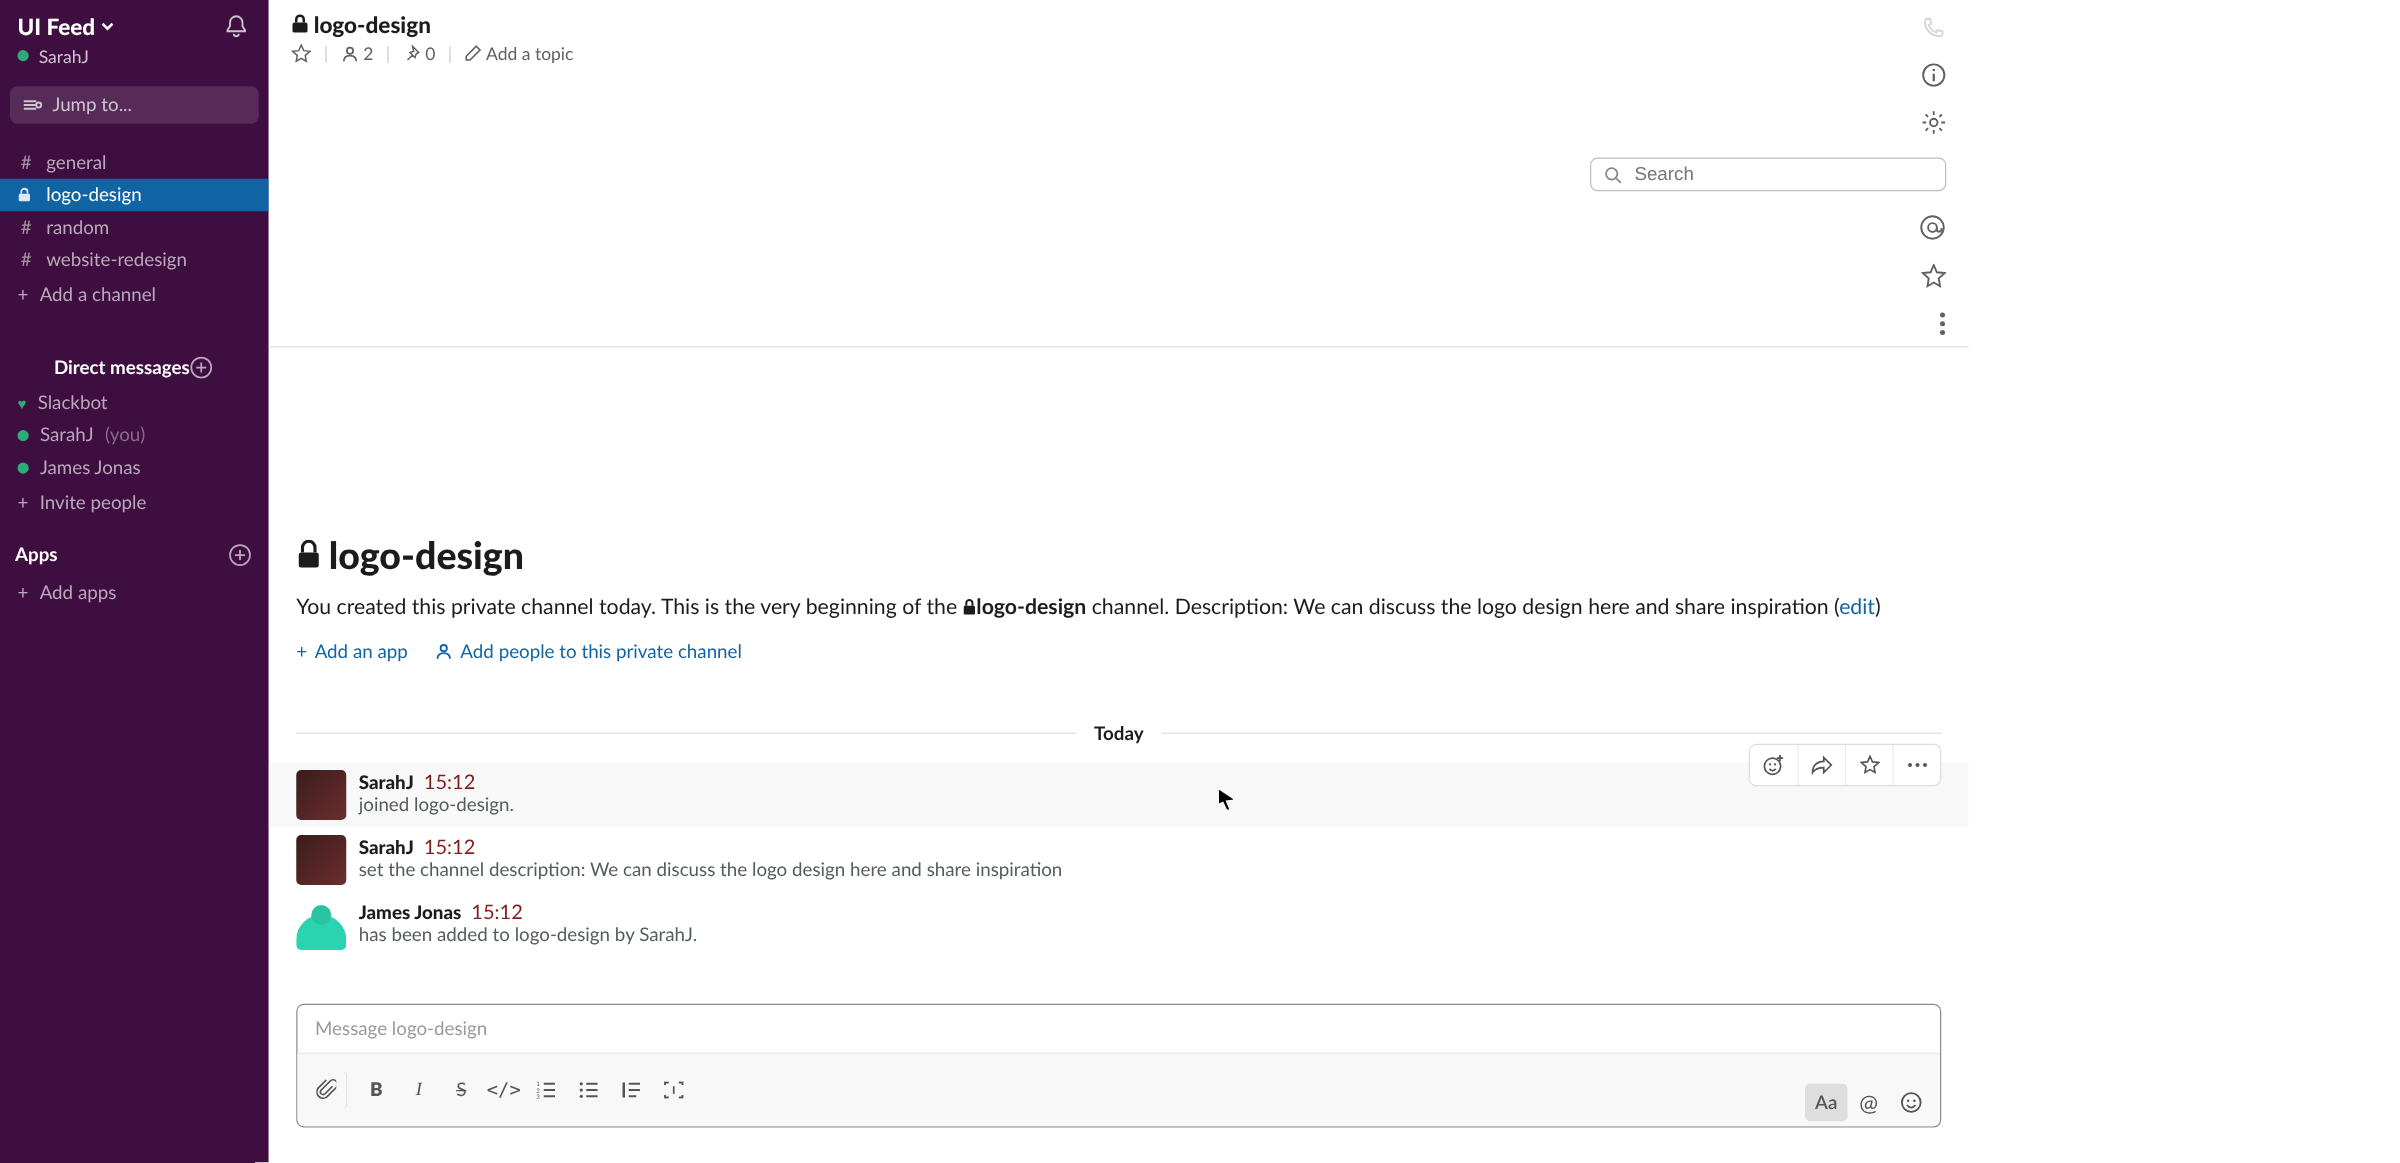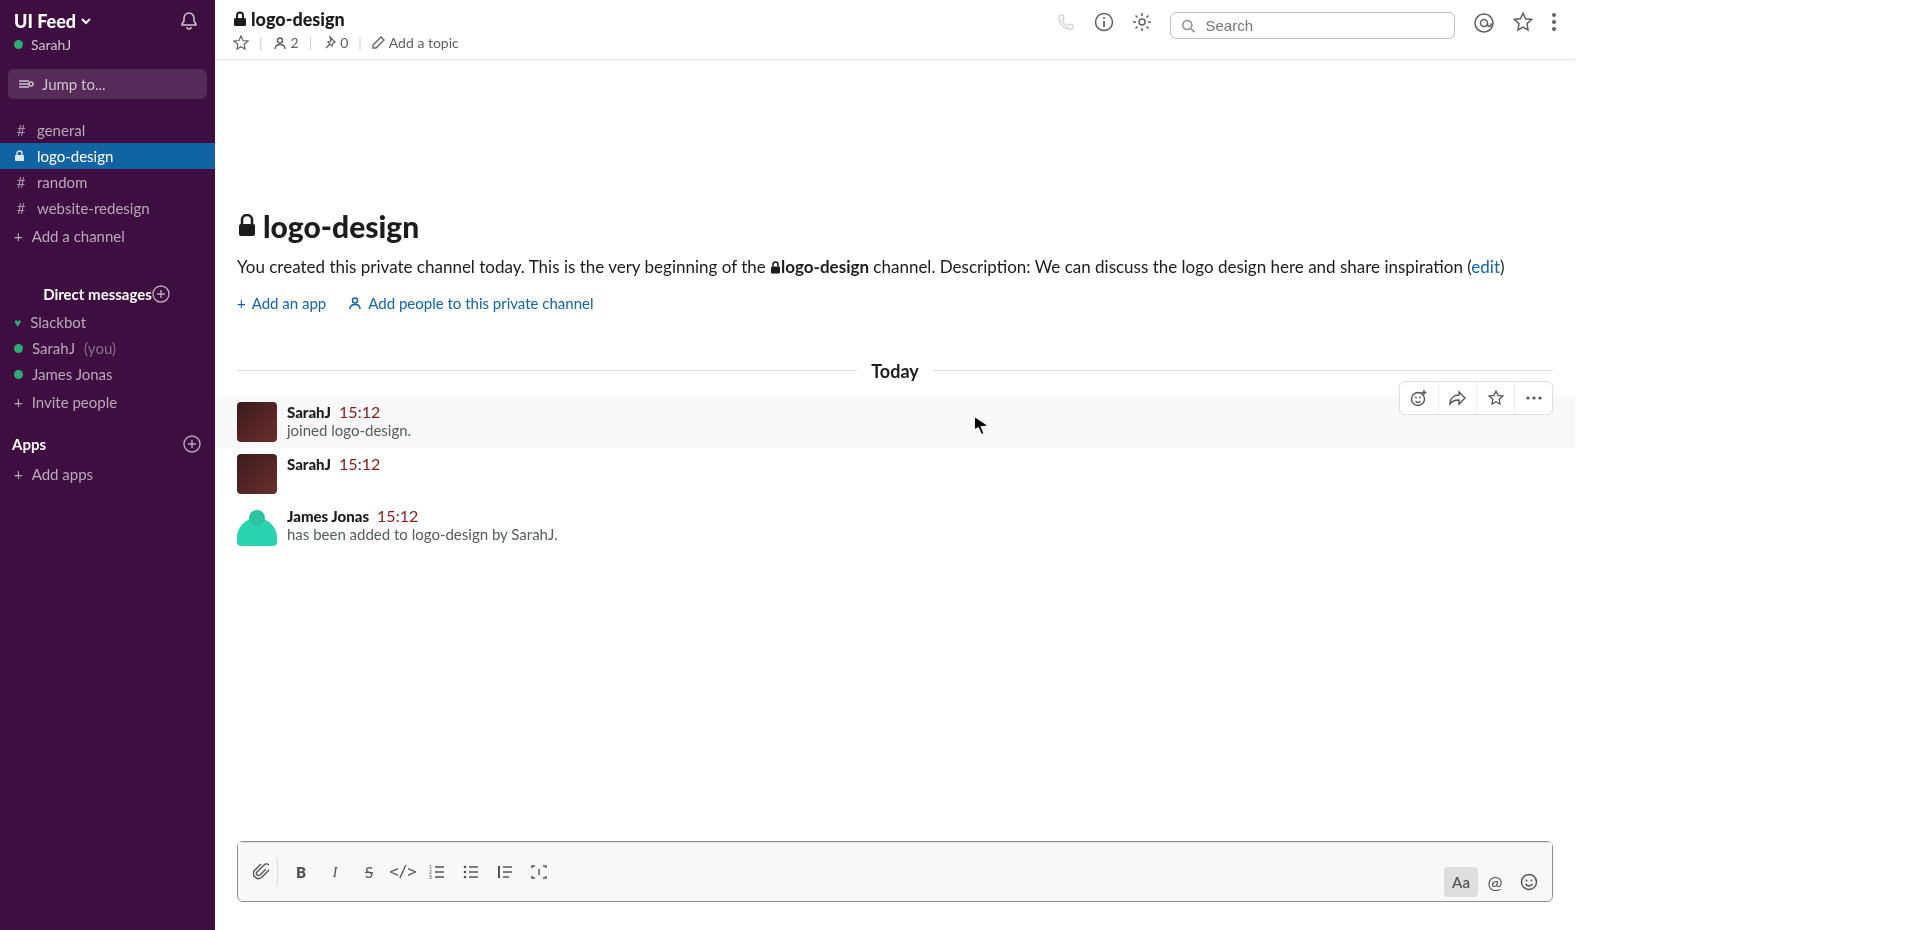--- a/index.html
+++ b/index.html
@@ -28,38 +28,38 @@
 .main { flex: 1; display: flex; flex-direction: column; background: #fff; }
 
 
 .chan-bar { border-bottom: 1px solid #e1e1e1; padding: 8px 18px 8px 18px; display: flex; align-items: flex-start; justify-content: space-between; gap: 20px; }
 .chan-left { display: flex; flex-direction: column; gap: 4px; }
 .chan-title { font-weight: 900; font-size: 18px; display: flex; align-items: center; gap: 4px; }
 .chan-meta { display: flex; align-items: center; gap: 10px; color: #616061; font-size: 14px; }
 .chan-meta .sep { color: #ccc; }
 .chan-meta .link { color: #616061; cursor: pointer; display: flex; align-items: center; gap: 4px; }
 
-.chan-right { display: flex; align-items: flex-start; gap: 18px; margin-top: 4px; }
+.chan-right { display: flex; align-items: flex-end; gap: 18px; margin-top: 4px; flex-direction: column; }
 .hdr-icon { display: flex; align-items: center; justify-content: center; cursor: pointer; color: #616061; }
 .hdr-icon.faded { opacity: 0.35; }
 .search-box { display: flex; align-items: center; border: 1px solid #bfbfbf; border-radius: 6px; padding: 4px 10px; width: 285px; color: #888; gap: 10px; }
 .search-box input { border: none; outline: none; font-size: 15px; width: 100%; color: #444; background: transparent; }
 
 
 .scroll { flex: 1; overflow-y: auto; padding: 0; }
 .intro { padding: 148px 22px 20px 22px; }
 .intro-title { font-weight: 900; font-size: 30px; display: flex; align-items: center; gap: 6px; }
 .intro-text { font-size: 17px; margin-top: 10px; line-height: 1.5; }
 .intro-text .edit-link { color: #1264a3; cursor: pointer; }
 .intro-actions { display: flex; gap: 22px; margin-top: 14px; }
 .intro-act { color: #1264a3; font-size: 15px; cursor: pointer; display: flex; align-items: center; gap: 6px; }
 
 .divider-row { display: flex; align-items: center; margin: 28px 22px 0; }
 .divider-line { flex: 1; height: 1px; background: #ddd; }
-.divider-label { padding: 0 14px; font-weight: 700; color: #1d1c1d; font-size: 18px; }
+.divider-label { padding: 0 14px; font-weight: 700; color: #1d1c1d; font-size: 15px; }
 
 .msg { display: flex; gap: 10px; padding: 6px 22px; position: relative; }
 .msg.hovered { background: #f8f8f8; }
 .avatar { width: 40px; height: 40px; border-radius: 4px; flex: none; }
 .sarah-av { background: linear-gradient(135deg,#3b1b1b,#6b2e2e); }
 .james-av { background: #fff; display:flex; align-items:flex-end; justify-content:center; overflow:hidden; }
 .james-av::after { content:""; width: 40px; height: 28px; background:#2bd4b0; border-radius: 50% 50% 0 0 / 70% 70% 0 0; position:relative; }
 .james-av::before { content:""; width:16px; height:16px; background:#2bc4a0; border-radius:50%; position:absolute; margin-bottom:20px; z-index:1; }
 .msg-body { flex: 1; }
 .msg-head { display: flex; align-items: baseline; gap: 8px; }
@@ -358,38 +358,40 @@
       <div class="cursor-ptr" style="left:760px; top:22px;"></div>
     </div>
 
     <div class="msg">
       <div class="avatar sarah-av"></div>
       <div class="msg-body">
         <div class="msg-head">
           <span class="msg-name">SarahJ</span>
           <span class="msg-time">15:12</span>
         </div>
+        <div class="msg-text">set the channel description: We can discuss the logo design here and share inspiration</div>
       </div>
     </div>
 
     <div class="msg">
       <div class="avatar james-av"></div>
       <div class="msg-body">
         <div class="msg-head">
           <span class="msg-name">James Jonas</span>
           <span class="msg-time">15:12</span>
         </div>
         <div class="msg-text">has been added to logo-design by SarahJ.</div>
       </div>
     </div>
 
   </div>
 
   <div class="composer-wrap">
     <div class="composer">
+      <div class="comp-input" contenteditable="true" style=""><span style="color:#9a9a9a">Message logo-design</span></div>
       <div class="comp-toolbar">
         <div class="tb-left">
           <div class="tb-btn attach">
             <svg width="16" height="18" viewBox="0 0 16 18">
                 <path d="M13 6l-6 6a2 2 0 0 1-3-3l7-7a3.5 3.5 0 0 1 5 5l-7.5 7.5a5 5 0 0 1-7-7L8 1" fill="none" stroke="#555" stroke-width="1.4"></path>
               </svg>
           </div>
           <div class="tb-btn">
               <span class="bold-i">B</span>
             </div>

